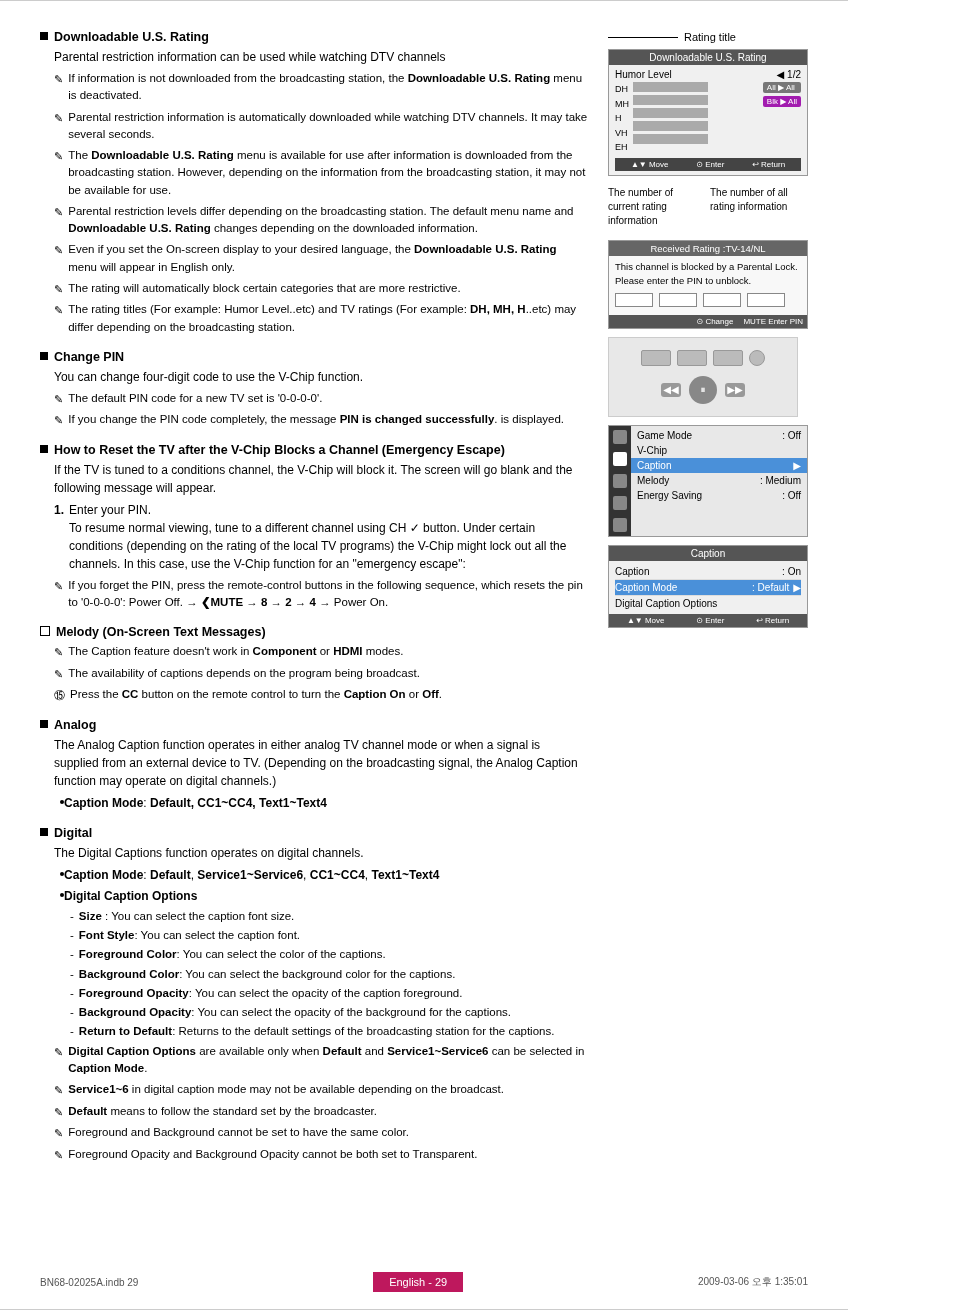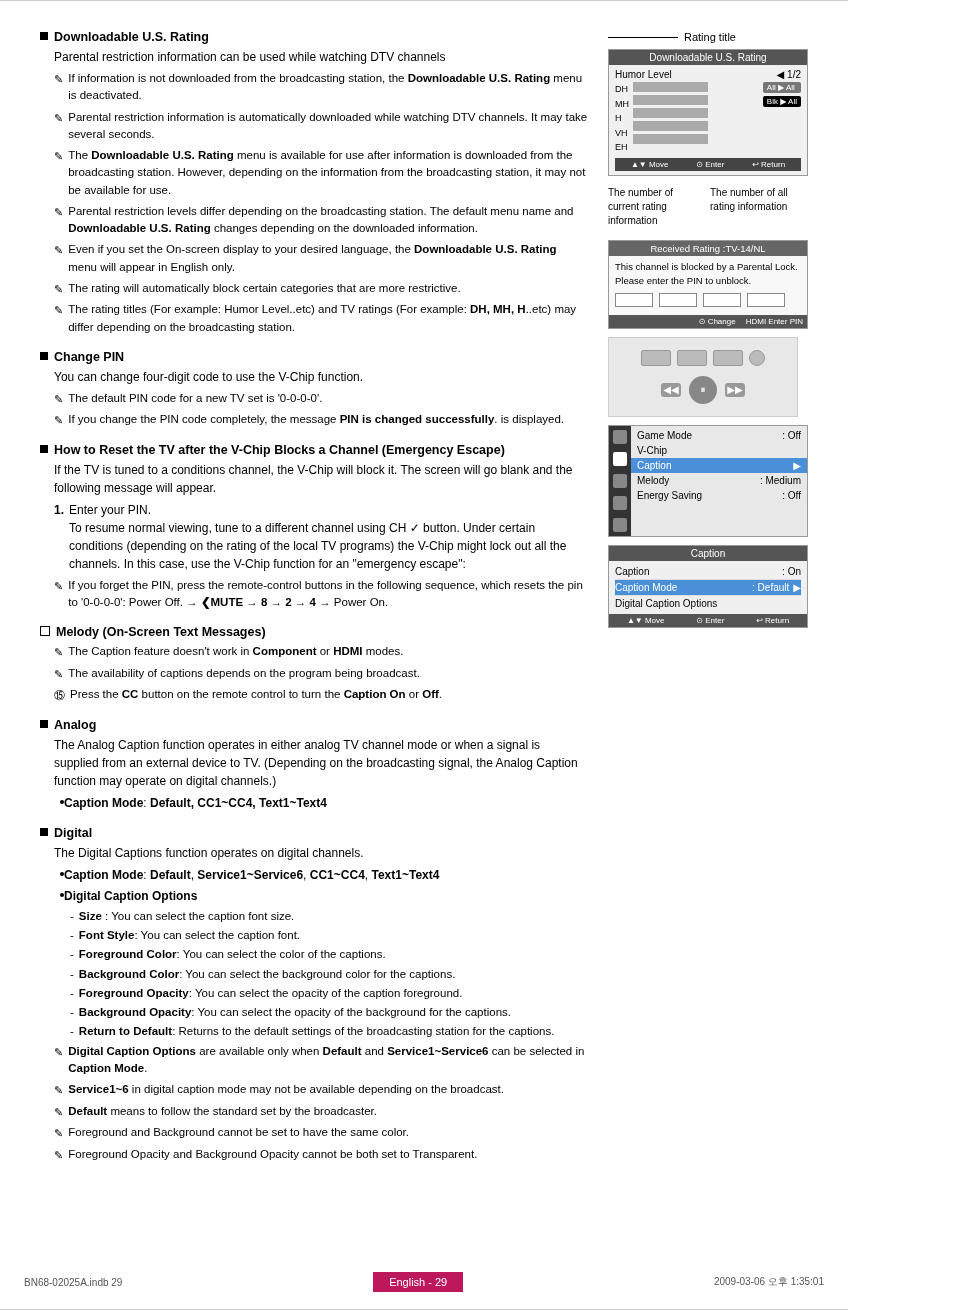--- a/index.html
+++ b/index.html
@@ -322,21 +322,21 @@
 
     
     .page-footer {
       position: absolute;
       bottom: 18px;
       left: 0;
       right: 0;
       display: flex;
       justify-content: space-between;
       align-items: center;
-      padding: 0 24px;
+      padding: 0 40px;
       font-size: 10px;
       color: #555;
     }
     .footer-center {
       background: #be185d;
       color: #fff;
       padding: 4px 16px;
       font-size: 11px;
     }
     .page-lines {
@@ -562,21 +562,21 @@
             </div>
             <div style="flex:1;">
               <div style="height:10px;background:#aaa;margin-bottom:3px;width:60%;"></div>
               <div style="height:10px;background:#aaa;margin-bottom:3px;width:60%;"></div>
               <div style="height:10px;background:#aaa;margin-bottom:3px;width:60%;"></div>
               <div style="height:10px;background:#aaa;margin-bottom:3px;width:60%;"></div>
               <div style="height:10px;background:#aaa;margin-bottom:3px;width:60%;"></div>
             </div>
             <div>
               <div class="ui-btn" style="margin-bottom:3px;">All ▶ All</div>
-              <div class="ui-btn" style="margin-bottom:3px;background:#000000;">Blk ▶ All</div>
+              <div class="ui-btn" style="margin-bottom:3px;background:#a21caf;">Blk ▶ All</div>
             </div>
           </div>
 
           <div class="ui-nav-bar">
             <span>▲▼ Move</span>
             <span>⊙ Enter</span>
             <span>↩ Return</span>
           </div>
         </div>
       </div>
@@ -592,21 +592,21 @@
           <div>This channel is blocked by a Parental Lock. Please enter the PIN to unblock.</div>
           <div class="em-input-row">
             <div class="em-input-box"></div>
             <div class="em-input-box"></div>
             <div class="em-input-box"></div>
             <div class="em-input-box"></div>
           </div>
         </div>
         <div class="em-nav-bar">
           <span>⊙ Change</span>
-          <span>HDMI Enter PIN</span>
+          <span>MUTE Enter PIN</span>
         </div>
       </div>
 
       <div class="remote-placeholder">
         <div style="display:flex;gap:6px;margin-bottom:6px;">
           <div style="width:30px;height:16px;background:#bbb;border-radius:2px;border:1px solid #999;"></div>
           <div style="width:30px;height:16px;background:#bbb;border-radius:2px;border:1px solid #999;"></div>
           <div style="width:30px;height:16px;background:#bbb;border-radius:2px;border:1px solid #999;"></div>
           <div style="width:16px;height:16px;background:#bbb;border-radius:50%;border:1px solid #999;"></div>
         </div>

